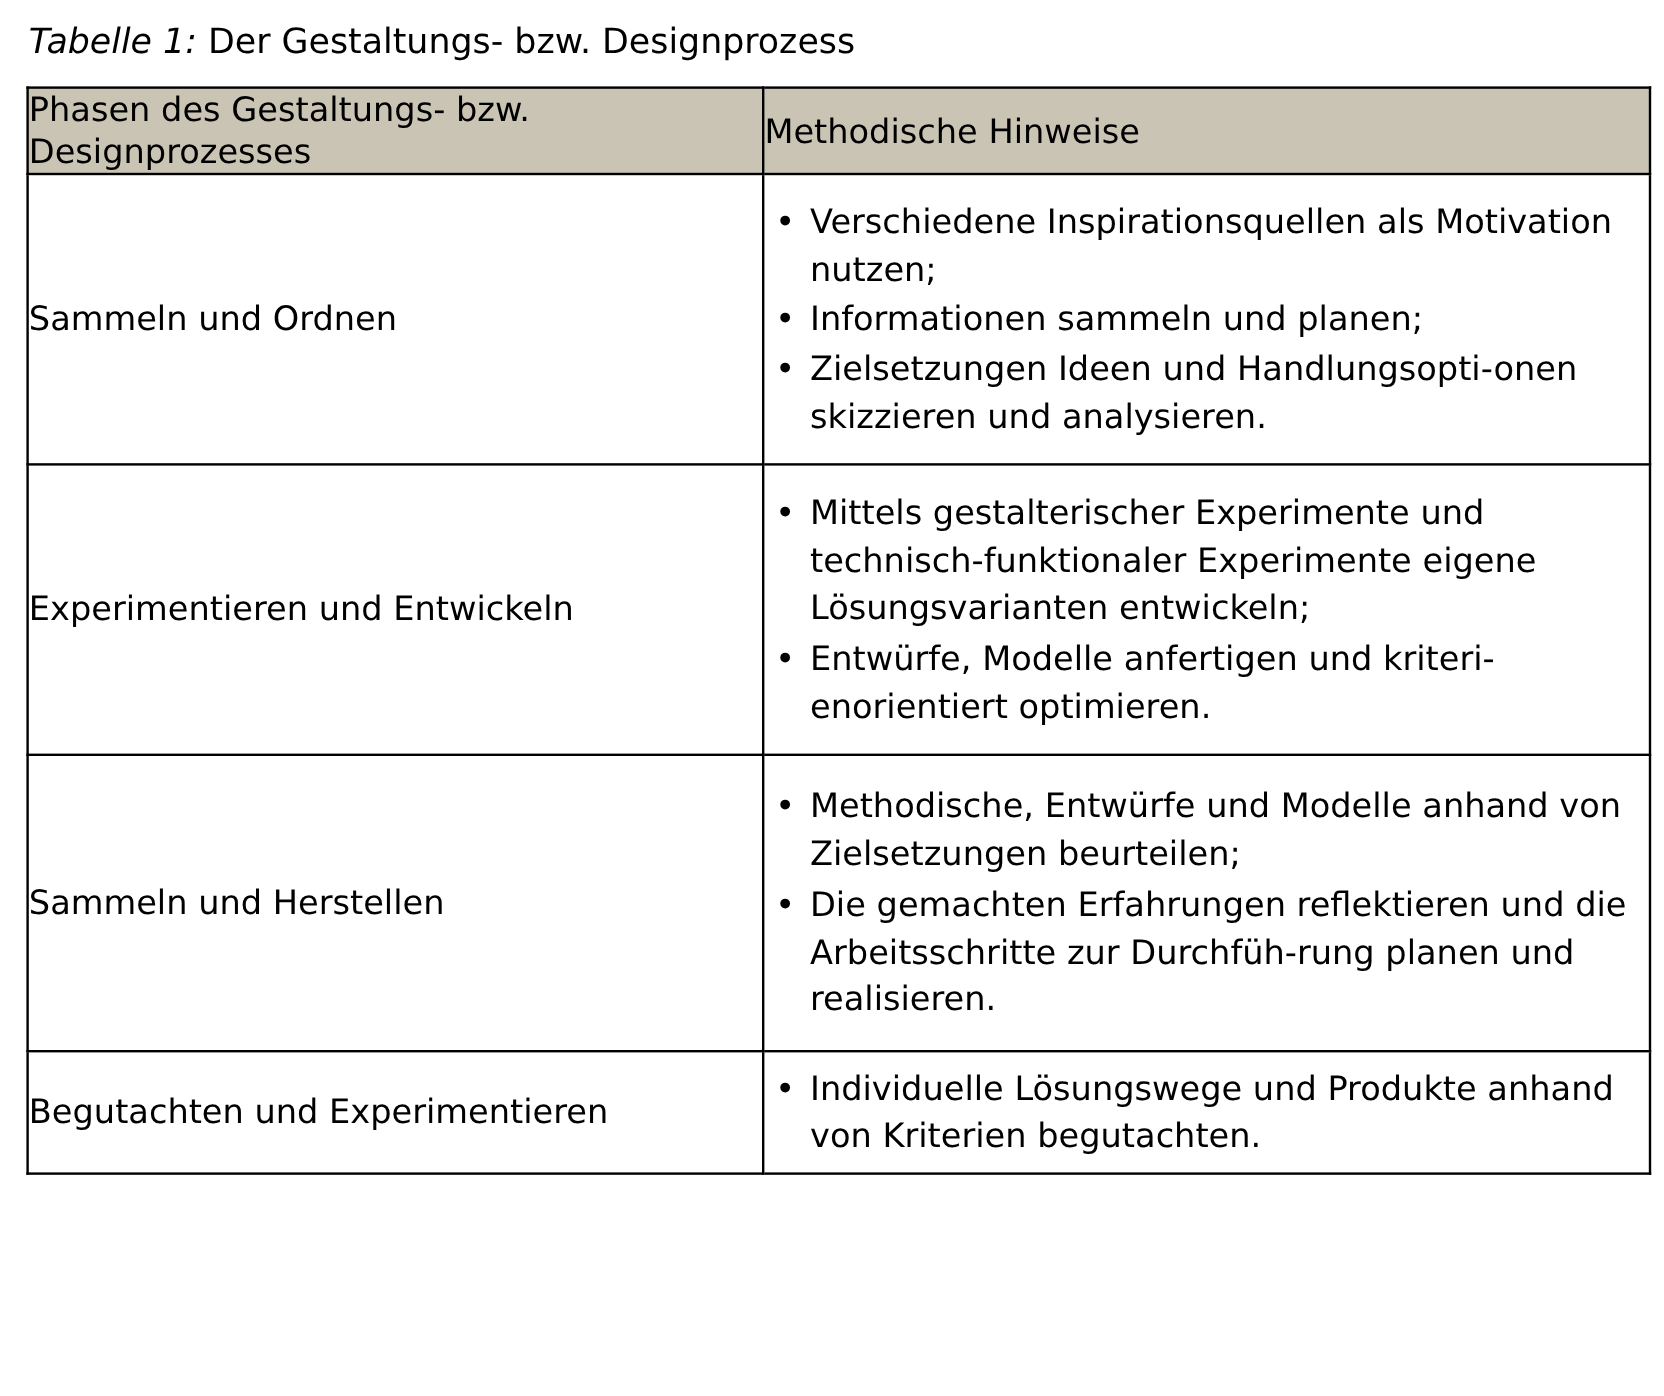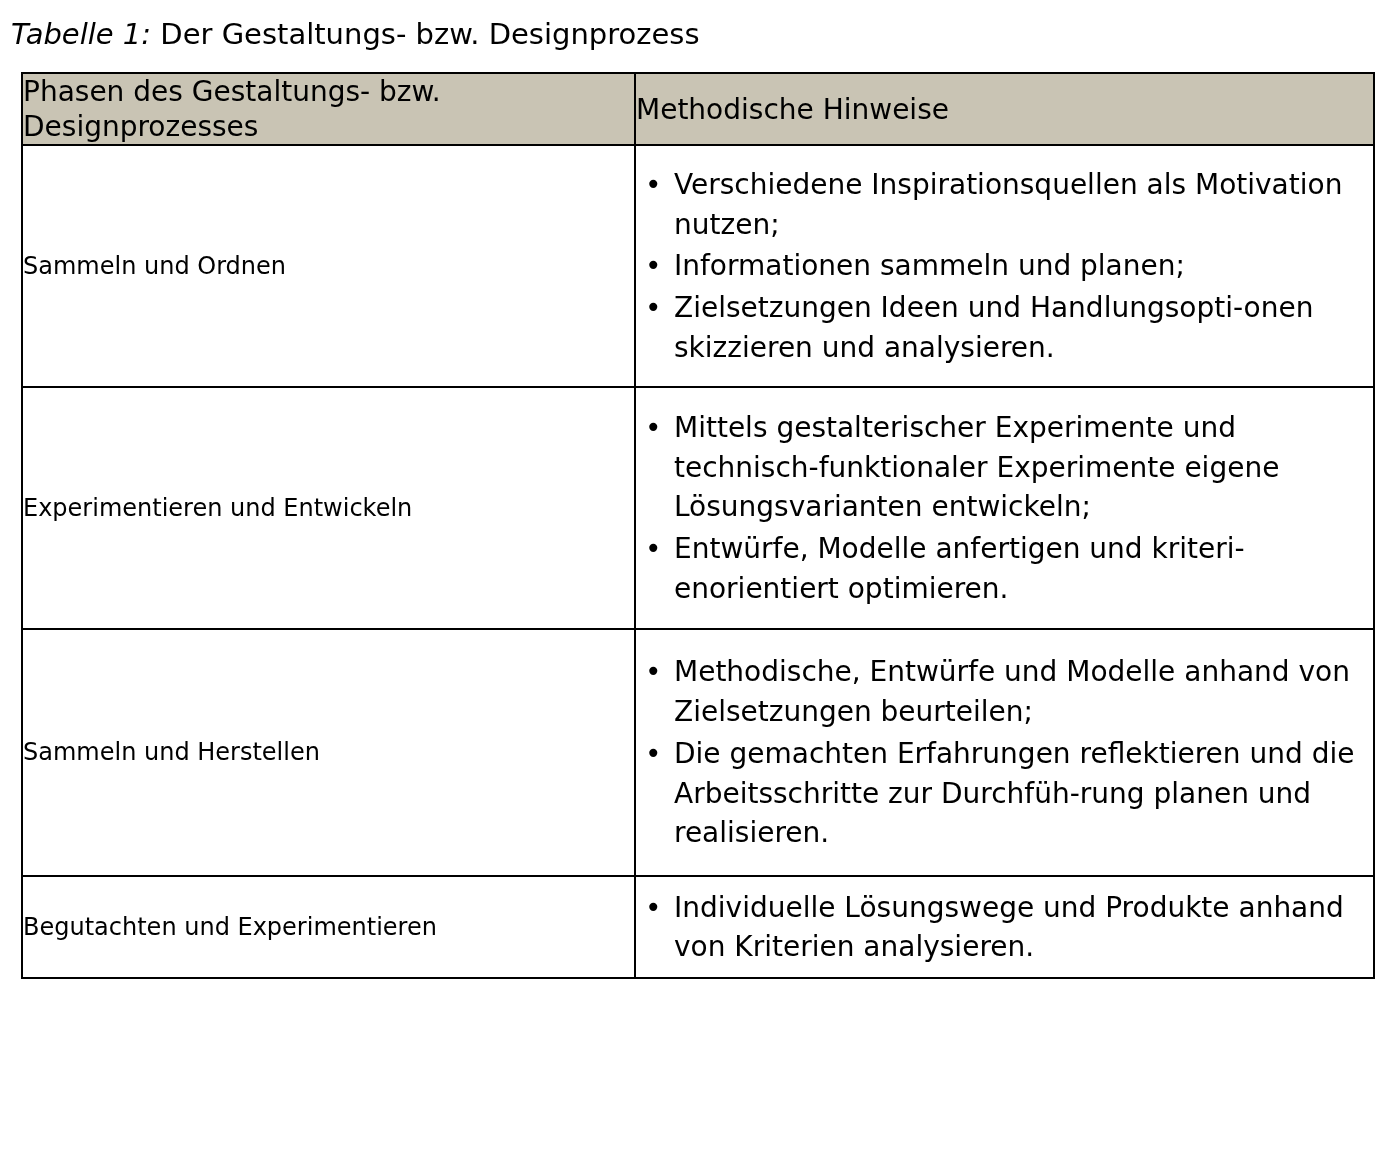--- a/index.html
+++ b/index.html
@@ -12,42 +12,42 @@
     height: 1163px;
     font-family: "DejaVu Sans", "Liberation Sans", sans-serif;
     color: #000000;
     -webkit-font-smoothing: antialiased;
   }
 
   .page {
     width: 1116px;
     height: 1163px;
     box-sizing: border-box;
-    padding: 10px 18px 0 5px;
+    padding: 10px 18px 0 18px;
     position: relative;
   }
 
   .caption {
     font-size: 29px;
     line-height: 1.25;
     margin: 6px 0 20px 6px;
     white-space: nowrap;
   }
   .caption .caption-label {
     font-style: italic;
   }
   .caption .caption-text {
     font-style: normal;
   }
 
   table.design-table {
     border-collapse: collapse;
     table-layout: fixed;
     width: 1352px;
-    margin-left: 16px;
+    margin-left: 4px;
   }
 
   table.design-table th,
   table.design-table td {
     border: 2px solid #000000;
     vertical-align: middle;
     padding: 0;
   }
 
   thead th {
@@ -57,21 +57,21 @@
     font-size: 28px;
     line-height: 1.25;
     padding: 18px 16px 18px 18px;
     vertical-align: top;
   }
 
   col.col-phase { width: 613px; }
   col.col-hints { width: 739px; }
 
   td.phase-cell {
-    font-size: 24px;
+    font-size: 28px;
     line-height: 1.3;
     padding: 14px 14px 14px 18px;
     vertical-align: middle;
   }
 
   td.hints-cell {
     padding: 14px 14px 14px 12px;
     vertical-align: middle;
   }
 
@@ -155,21 +155,21 @@
             <li><span class="bullet">•</span><span>Methodische, Entwürfe und Modelle anhand von Zielsetzungen beurteilen;</span></li>
             <li><span class="bullet">•</span><span>Die gemachten Erfahrungen reflektieren und die Arbeitsschritte zur Durchfüh-rung planen und realisieren.</span></li>
           </ul>
         </td>
       </tr>
 
       <tr class="row-4">
         <td class="phase-cell">Begutachten und Experimentieren</td>
         <td class="hints-cell">
           <ul class="hints">
-            <li><span class="bullet">•</span><span>Individuelle Lösungswege und Produkte anhand von Kriterien analysieren.</span></li>
+            <li><span class="bullet">•</span><span>Individuelle Lösungswege und Produkte anhand von Kriterien begutachten.</span></li>
           </ul>
         </td>
       </tr>
 
 
     </tbody>
   </table>
 
 </div>
 

